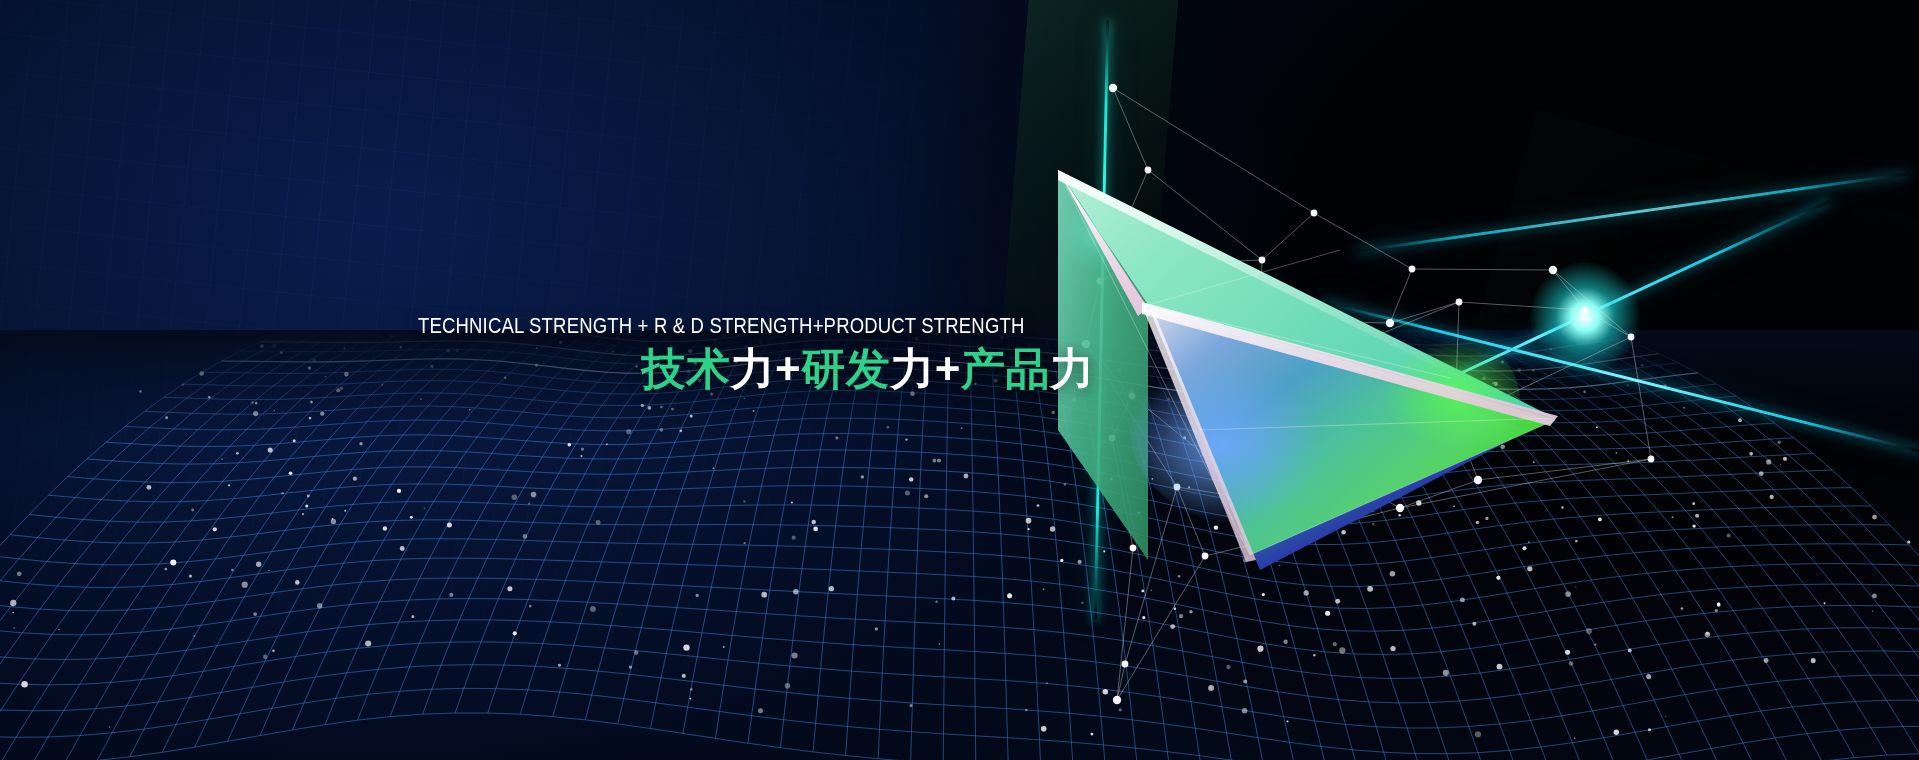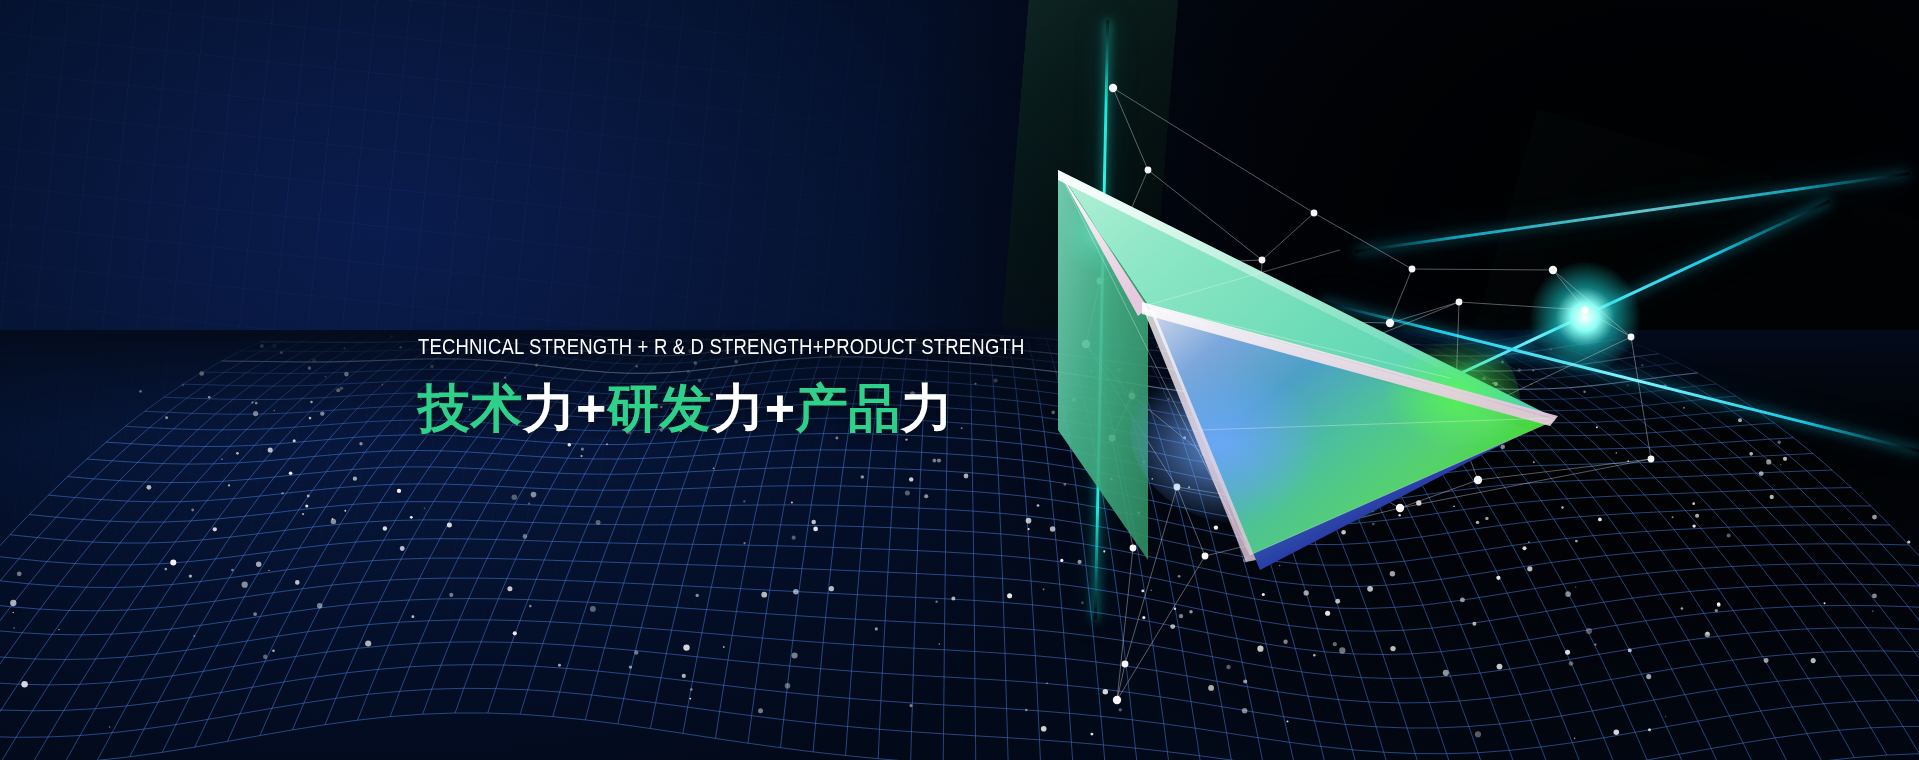--- a/index.html
+++ b/index.html
@@ -79,42 +79,43 @@
   
   #net{position:absolute;left:0;top:0;width:1919px;height:760px;}
   .nline{stroke:#dfe6f0;stroke-width:.75;opacity:.52;fill:none;}
   .nnode{fill:#ffffff;}
 
   
   #prism{position:absolute;left:1050px;top:130px;width:520px;height:480px;}
 
   
   #headline{
-    position:absolute;left:418px;top:337px;width:900px;
+    position:absolute;left:418px;top:316px;width:900px;
     text-shadow:0 2px 14px rgba(0,0,0,.55);
   }
   #eyebrow{
     color:#ffffff;
     font-size:21.5px;
     letter-spacing:.01em;
     line-height:1;
     white-space:nowrap;
     font-stretch:condensed;
     transform:scaleX(.86);
     transform-origin:left center;
     font-weight:400;
   }
   #title{
-    margin-top:21px;
-    font-size:52px;
+    margin-top:7px;
+    font-size:44px;
     font-weight:700;
     line-height:1.08;
     letter-spacing:.012em;
     white-space:nowrap;
     color:#ffffff;
+    text-align:center;
   }
   #title .g{color:#2fd08a;}
   #title .w{color:#ffffff;}
 </style>
 </head>
 <body>
 
 <div id="banner">
 
   <div id="bg-base" class="layer"></div>

